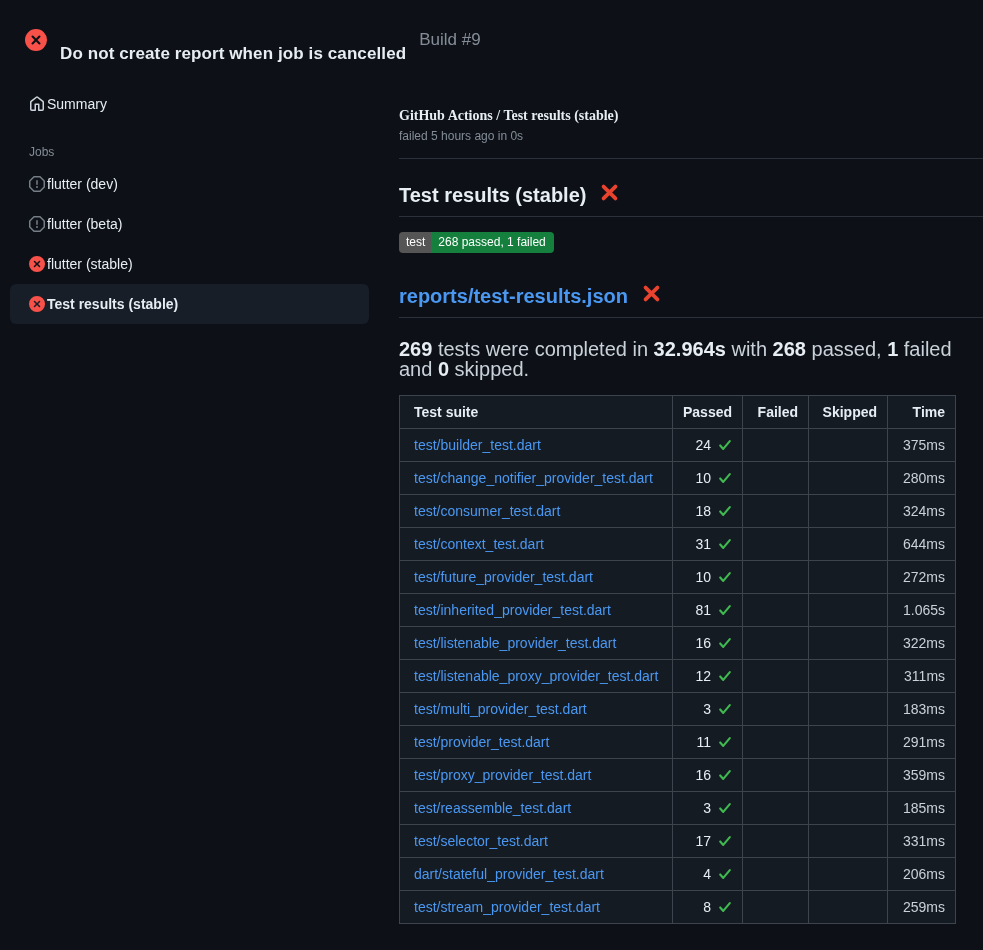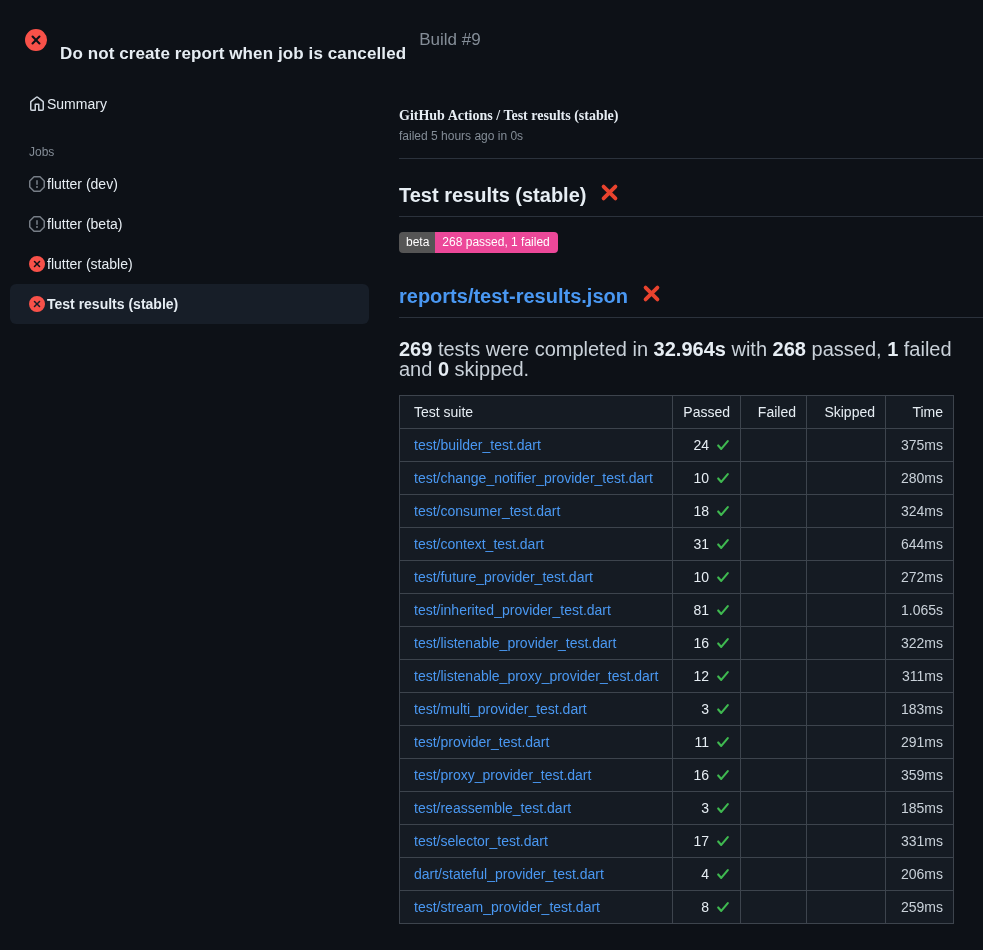--- a/index.html
+++ b/index.html
@@ -45,30 +45,30 @@
   h2.section{
     font-size:20px;font-weight:700;margin:24px 0 0 0;padding-bottom:9px;
     border-bottom:1px solid var(--divider);
     display:flex;align-items:center;gap:11px;color:var(--fg);
   }
   h2.section.report a{color:var(--link);text-decoration:none;}
   h2.section.report{margin-top:31px;}
   .badge{display:inline-flex;margin-top:15px;font-size:12px;line-height:14px;
     border-radius:4px;overflow:hidden;color:#fff;}
   .badge .lbl{background:#555555;padding:3px 6px 4px 7px;}
-  .badge .val{background:#ec4899;padding:3px 8px 4px 7px;}
+  .badge .val{background:#15803d;padding:3px 8px 4px 7px;}
   .summary{font-size:20px;color:#c9d1d9;margin:21px 0 0 0;line-height:20px;}
   .summary b{color:var(--fg);font-weight:700;}
   
   table.results{border-collapse:collapse;margin-top:16px;font-size:14px;table-layout:fixed;}
   .results th,.results td{
     border:1px solid var(--border);background:var(--cellbg);
     padding:6px 10px;height:33px;white-space:nowrap;overflow:hidden;
   }
-  .results th{font-weight:400;text-align:right;color:var(--fg);}
+  .results th{font-weight:700;text-align:right;color:var(--fg);}
   .results th.suite,.results td.suite{text-align:left;padding-left:14px;}
   .results td.num{text-align:right;color:var(--fg);}
   .results td.time{color:#c9d1d9;}
   .results a{color:var(--link);text-decoration:none;}
   .mark{display:inline-block;vertical-align:-2px;margin-left:3px;}
 </style>
 </head>
 <body>
 
 <div class="app-header">
@@ -130,21 +130,21 @@
     <h2 class="section">
       <span>Test results (stable)</span>
       <span class="mark">
         <svg width="19" height="19" viewBox="0 0 16 16" aria-hidden="true">
           <path d="M3 3 L13 13 M13 3 L3 13" stroke="#e8432e" stroke-width="3.2" stroke-linecap="round" fill="none"></path>
         </svg>
       </span>
     </h2>
 
     <span class="badge">
-      <span class="lbl">beta</span>
+      <span class="lbl">test</span>
       <span class="val">268 passed, 1 failed</span>
     </span>
 
     <h2 class="section report">
       <a href="#">reports/test-results.json</a>
       <span class="mark">
         <svg width="19" height="19" viewBox="0 0 16 16" aria-hidden="true">
           <path d="M3 3 L13 13 M13 3 L3 13" stroke="#e8432e" stroke-width="3.2" stroke-linecap="round" fill="none"></path>
         </svg>
       </span>

